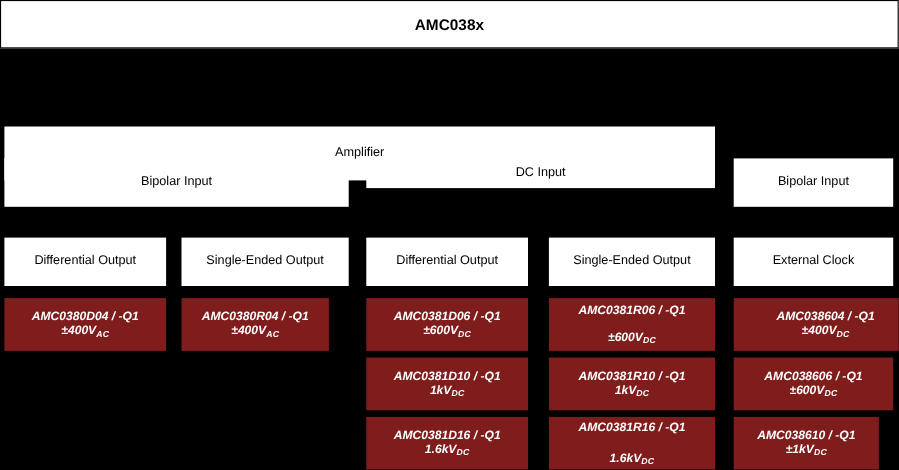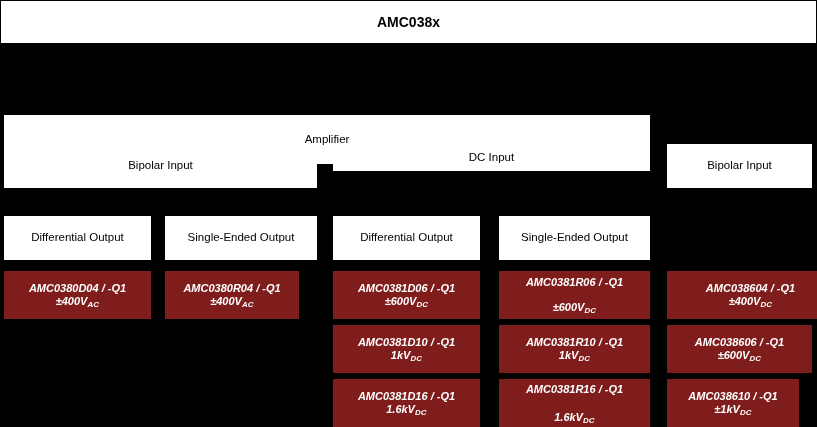--- a/index.html
+++ b/index.html
@@ -74,20 +74,21 @@
   <div class="box white-box" style="left:4px; top:71px; width:646px; height:49px;margin-top:44px;">Amplifier</div>
 
   <div class="box white-box" style="left:4px; top:144px; width:313px; height:44px;">Bipolar Input</div>
   <div class="box white-box" style="left:333px; top:144px; width:317px; height:27px;">DC Input</div>
   <div class="box white-box" style="left:667px; top:144px; width:145px; height:44px;">Bipolar Input</div>
 
   <div class="box white-box" style="left:4px; top:216px; width:147px; height:44px;">Differential Output</div>
   <div class="box white-box" style="left:165px; top:216px; width:152px; height:44px;">Single-Ended Output</div>
   <div class="box white-box" style="left:333px; top:216px; width:147px; height:44px;">Differential Output</div>
   <div class="box white-box" style="left:499px; top:216px; width:151px; height:44px;">Single-Ended Output</div>
+  <div class="box white-box" style="left:667px; top:216px; width:145px; height:44px;">External Clock</div>
 
   <div class="box blue-box" style="left:4px; top:271px; width:147px; height:48px;">
     <span class="part">AMC0380D04 / -Q1</span>
     <span class="volt"><span>±400V</span><sub>AC</sub></span>
   </div>
 
   <div class="box blue-box" style="left:165px; top:271px; width:134px; height:48px;">
     <span class="part">AMC0380R04 / -Q1</span>
     <span class="volt"><span>±400V</span><sub>AC</sub></span>
   </div>

